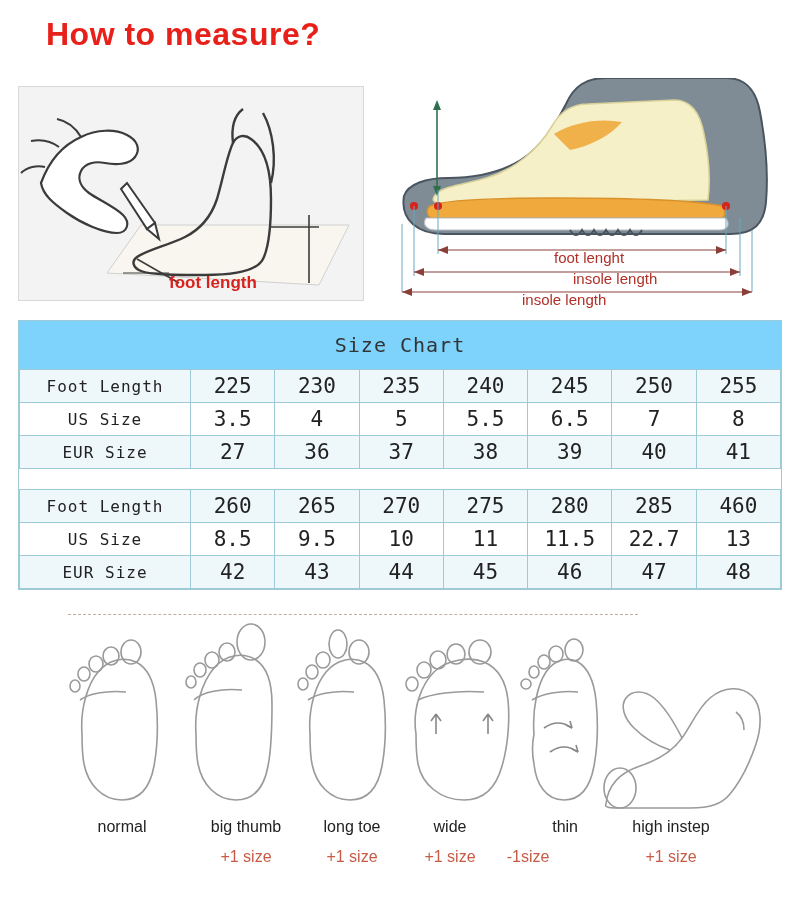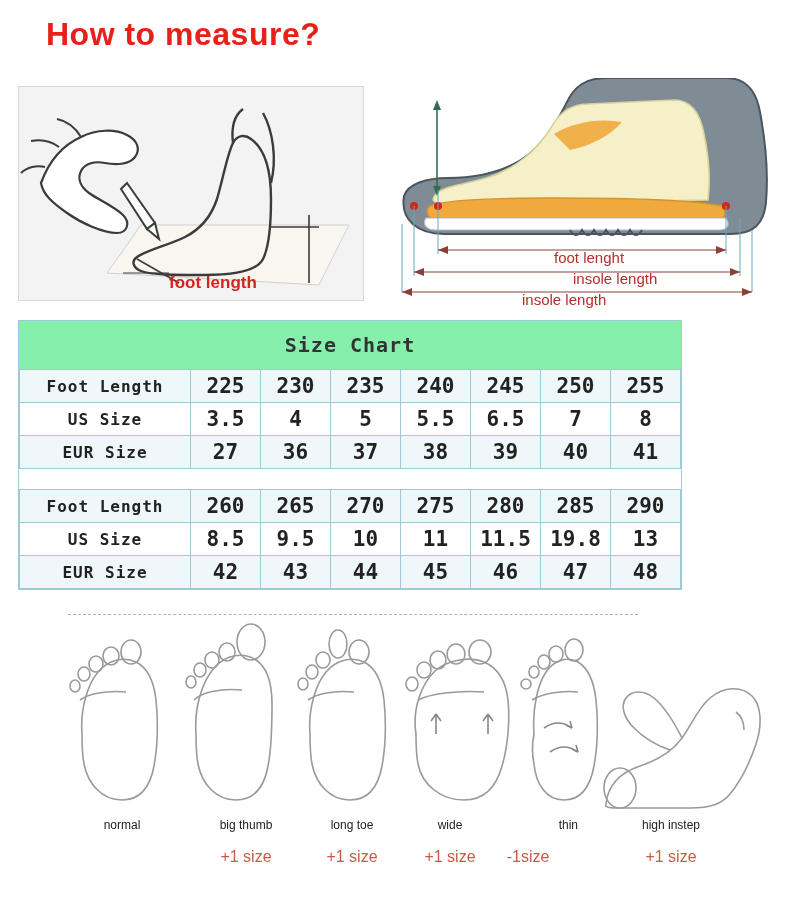--- a/index.html
+++ b/index.html
@@ -74,25 +74,24 @@
   }
   .rlabel.l1 { left: 180px; top: 171px; }
   .rlabel.l2 { left: 163px; top: 192px; margin-left: 36px; }
   .rlabel.l3 { left: 148px; top: 213px; }
 
   
   .chart-box {
     position: absolute;
     left: 18px;
     top: 320px;
-    width: 664px;
+    width: 764px;
     border: 1px solid #9ec9d6;
     box-sizing: border-box;
-    background: #86efac;
-    font-weight: bold;
+    background: #7dd3fc;
   }
   .chart-title {
     text-align: center;
     font-family: "DejaVu Sans Mono", monospace;
     font-size: 20px;
     color: #333333;
     padding: 12px 0 12px 0;
     letter-spacing: 1px;
   }
   table.size-table {
@@ -146,21 +145,21 @@
   .labels {
     position: absolute;
     left: 0;
     top: 206px;
     width: 764px;
     height: 80px;
   }
   .lab {
     position: absolute;
     text-align: center;
-    font-size: 12px;
+    font-size: 16px;
     color: #222222;
   }
   .sub {
     position: absolute;
     text-align: center;
     font-size: 16px;
     color: #c75b45;
   }
 </style>
 </head>
@@ -309,30 +308,30 @@
       <table class="size-table">
         <tbody>
             <tr>
           <td class="head">Foot Length</td>
           <td>260</td>
           <td>265</td>
           <td>270</td>
           <td>275</td>
           <td>280</td>
           <td>285</td>
-          <td>290</td>
+          <td>460</td>
         </tr>
         <tr class="row-alt">
           <td class="head">US Size</td>
           <td>8.5</td>
           <td>9.5</td>
           <td>10</td>
           <td>11</td>
           <td>11.5</td>
-          <td>19.8</td>
+          <td>22.7</td>
           <td>13</td>
         </tr>
         <tr>
           <td class="head">EUR Size</td>
           <td>42</td>
           <td>43</td>
           <td>44</td>
           <td>45</td>
           <td>46</td>
           <td>47</td>

